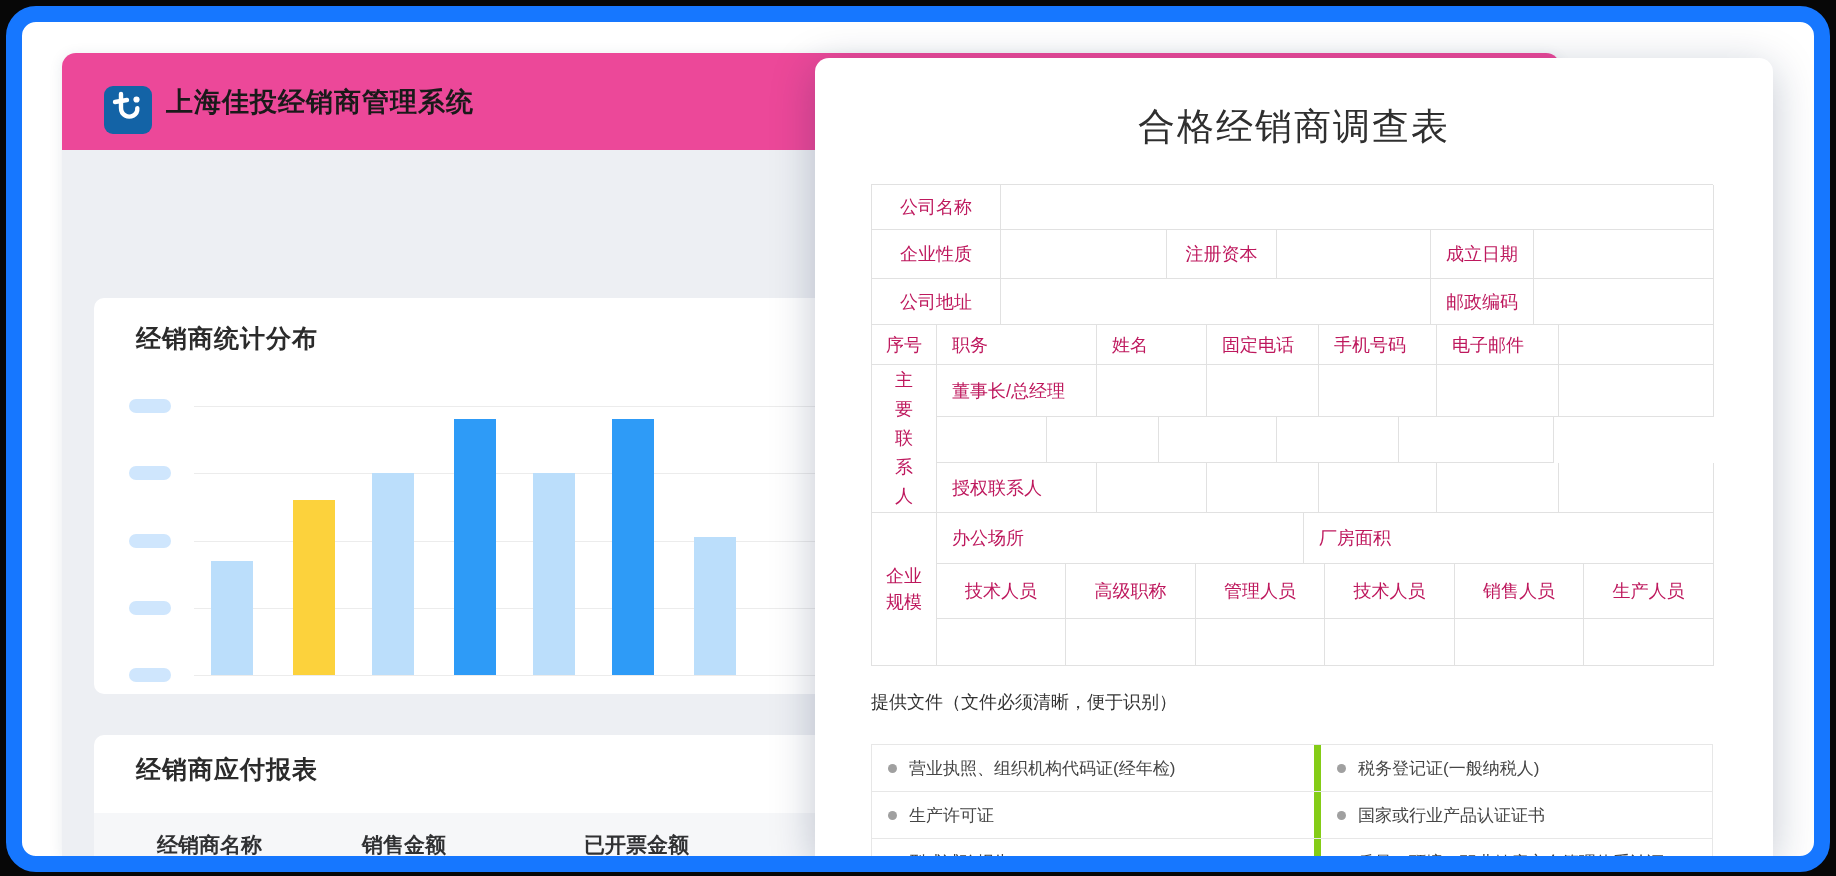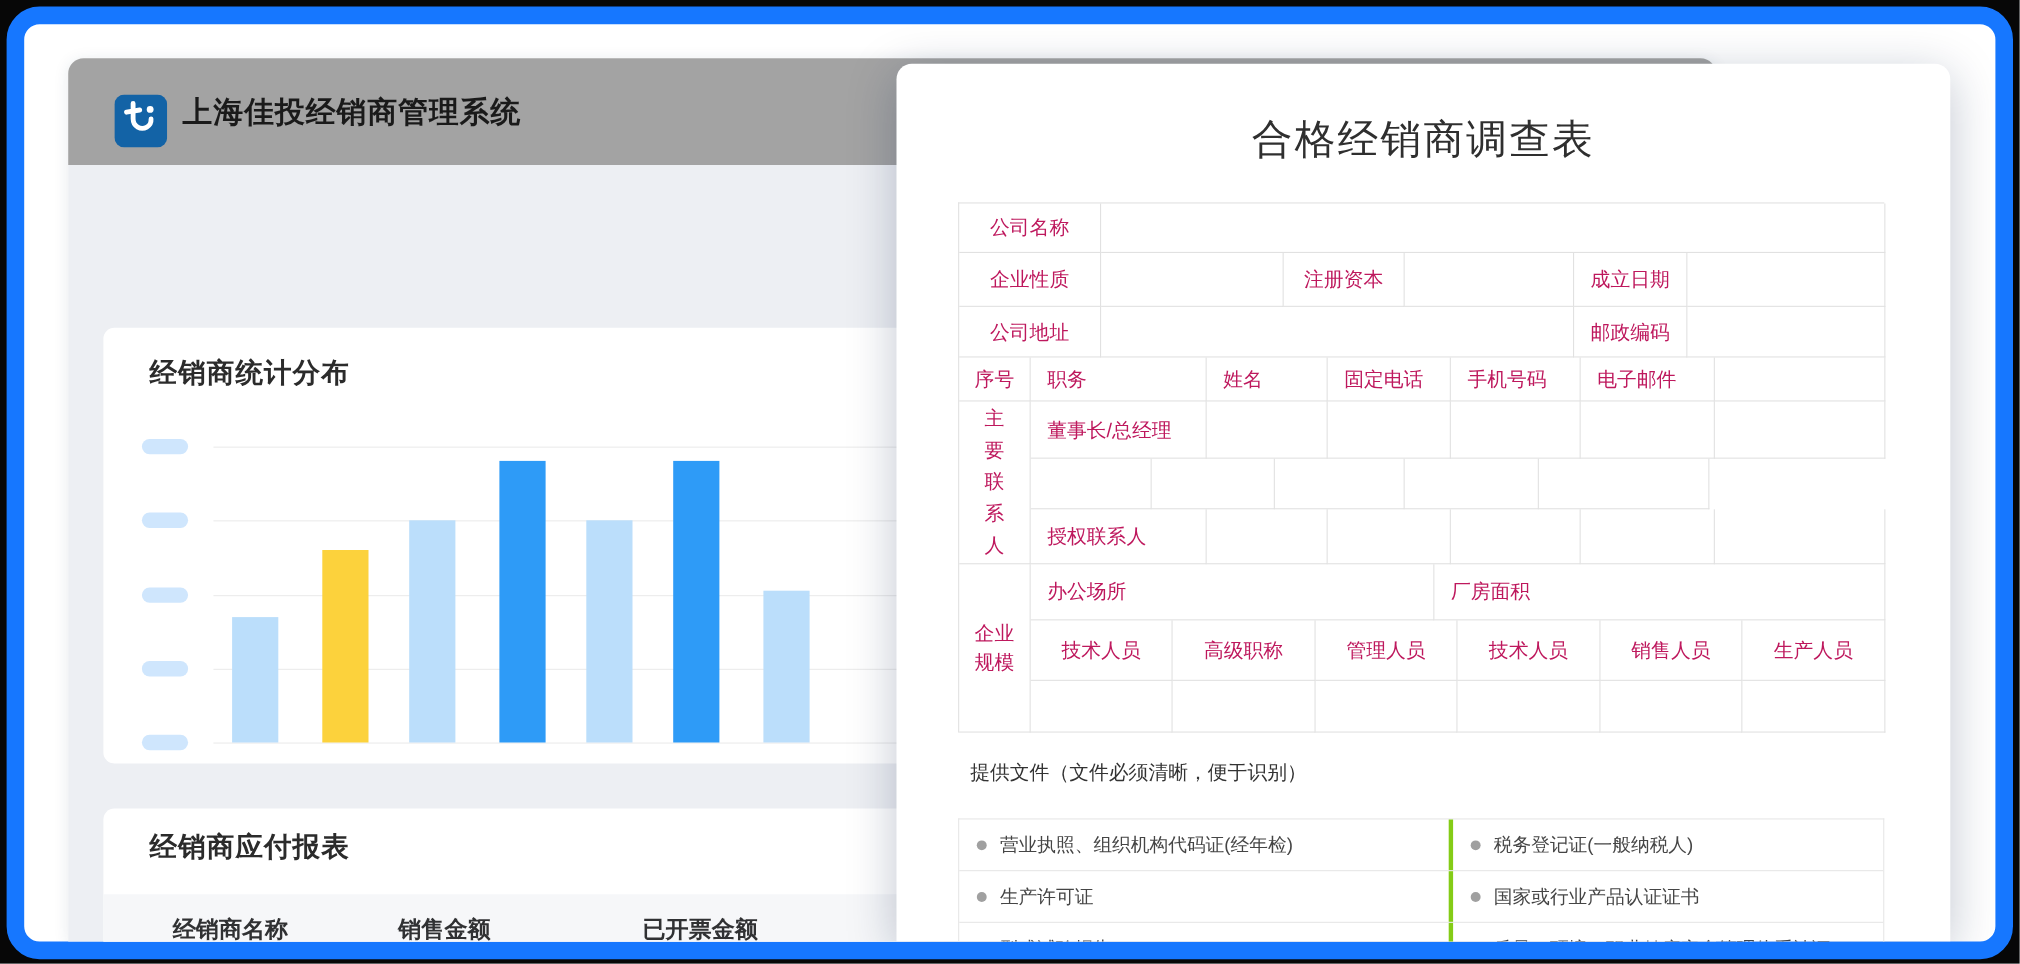--- a/index.html
+++ b/index.html
@@ -16,21 +16,21 @@
     background:#ffffff;overflow:hidden;
   }
   .stage{position:absolute;left:0;top:0;right:0;bottom:0;}
 
   
   .left-card{
     position:absolute;left:40px;top:31px;width:1498px;height:803px;
     background:#ffffff;border-radius:14px 14px 0 0;
     box-shadow:0 2px 14px rgba(30,55,90,.10);
   }
-  .app-header{position:absolute;left:0;top:0;right:0;height:97px;background:#a3a3a3;border-radius:14px 14px 0 0;}
+  .app-header{position:absolute;left:0;top:0;right:0;height:97px;background:#ec4899;border-radius:14px 14px 0 0;}
   .logo{position:absolute;left:42px;top:33px;width:48px;height:48px;}
   .app-title{position:absolute;left:104px;top:0;height:97px;display:flex;align-items:center;
     font-size:27px;font-weight:600;color:#1a1a1a;letter-spacing:1px;}
   .panel-body{position:absolute;left:0;top:97px;right:0;bottom:0;background:#edeff3;}
 
   .card{position:absolute;background:#fff;border-radius:10px;}
   .stats-card{left:32px;top:148px;width:1426px;height:396px;}
   .report-card{left:32px;top:585px;width:1426px;height:218px;border-radius:10px 10px 0 0;}
   .card-title{position:absolute;left:42px;font-size:25px;font-weight:700;color:#2b2b2b;letter-spacing:1px;}
   .stats-card .card-title{top:24px;}
@@ -61,26 +61,26 @@
   .frow{display:flex;}
   .fsec{display:flex;}
   .fc{box-sizing:border-box;border-right:1px solid #e1e1e1;border-bottom:1px solid #e1e1e1;
     display:flex;align-items:center;flex:0 0 auto;}
   .fc.center{justify-content:center;text-align:center;}
   .fc.pad{padding-left:15px;}
   .fcol{display:flex;flex-direction:column;flex:0 0 auto;}
   .vlabel{width:22px;line-height:29px;text-align:center;word-break:break-all;}
   .v2label{width:40px;line-height:26px;text-align:center;word-break:break-all;}
 
-  .docs-note{position:absolute;left:56px;top:632px;font-size:18px;color:#333;margin-left:11px;}
+  .docs-note{position:absolute;left:56px;top:632px;font-size:18px;color:#333;}
   .docs{position:absolute;left:56px;top:686px;width:842px;box-sizing:border-box;
     border:1px solid #e7e7e7;border-bottom:none;font-size:17px;color:#454545;}
   .doc-row{display:flex;border-bottom:1px solid #e7e7e7;height:46px;}
   .doc-cell{box-sizing:border-box;display:flex;align-items:center;padding-left:16px;flex:0 0 auto;}
-  .doc-cell.lft{width:449px;border-right:4px solid #84cc16;}
+  .doc-cell.lft{width:449px;border-right:7px solid #84cc16;}
   .doc-cell.rgt{width:392px;}
   .bullet{width:9px;height:9px;border-radius:50%;background:#a0a0a0;margin-right:12px;flex:0 0 auto;}
 </style>
 </head>
 <body>
 
 <div class="frame">
   <div class="stage">
 
     <div class="left-card">

